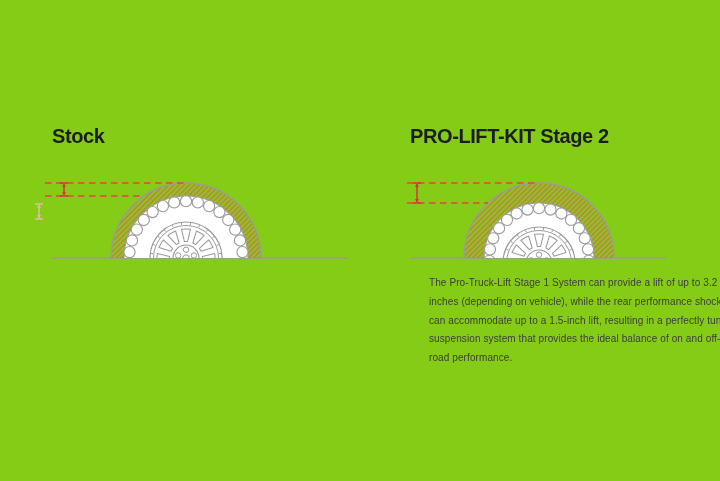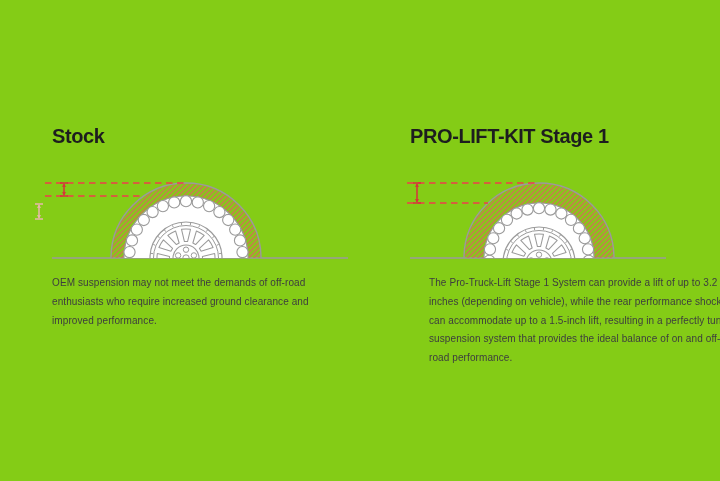--- a/index.html
+++ b/index.html
@@ -223,18 +223,17 @@
         <line x1="35" y1="36" x2="43" y2="36"></line>
         <line x1="35" y1="51" x2="43" y2="51"></line>
         <line x1="39" y1="36.8" x2="39" y2="50.2"></line>
         <path d="M 36.8 39.8 L 39 36.9 L 41.2 39.8 Z" fill="#f3b6bc" stroke="none"></path>
         <path d="M 36.8 47.2 L 39 50.1 L 41.2 47.2 Z" fill="#f3b6bc" stroke="none"></path>
       </g>
     </svg>
 
   <h2 class="panel-title t-left">Stock</h2>
 
-  <h2 class="panel-title t-right">PRO-LIFT-KIT Stage 1</h2>
-
-  <p class="panel-desc d-left">OEM suspension may not meet the demands of off-road enthusiasts who require increased ground clearance and improved performance.</p>
+  <h2 class="panel-title t-right">PRO-LIFT-KIT Stage 2</h2>
+
 
   <p class="panel-desc d-right">The Pro-Truck-Lift Stage 1 System can provide a lift of up to 3.2 inches (depending on vehicle), while the rear performance shocks can accommodate up to a 1.5-inch lift, resulting in a perfectly tuned suspension system that provides the ideal balance of on and off-road performance.</p>
 </div>
 
 </body></html>

